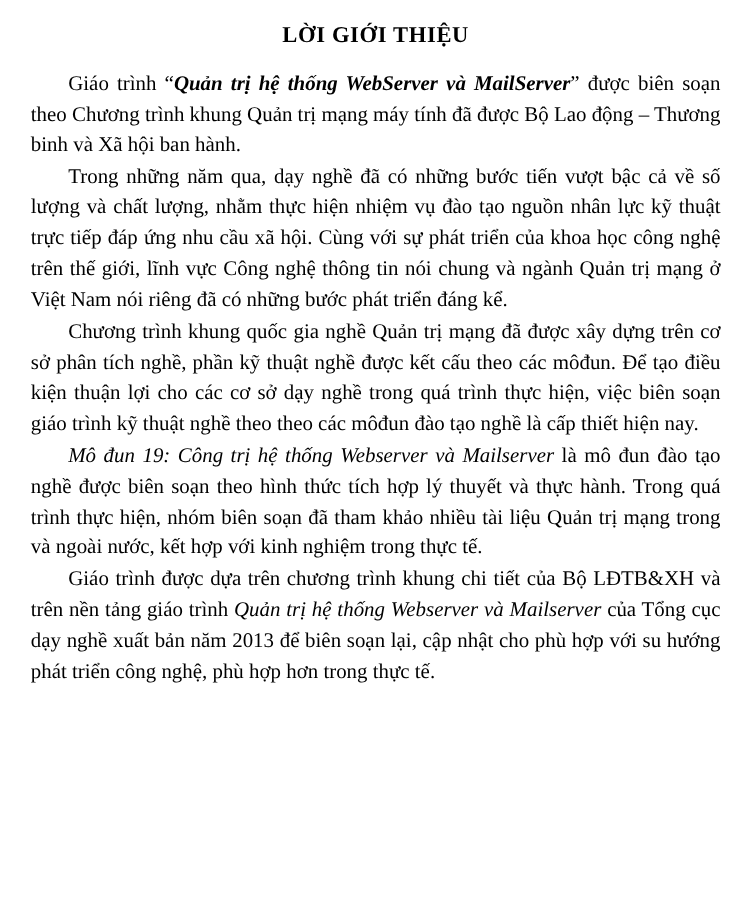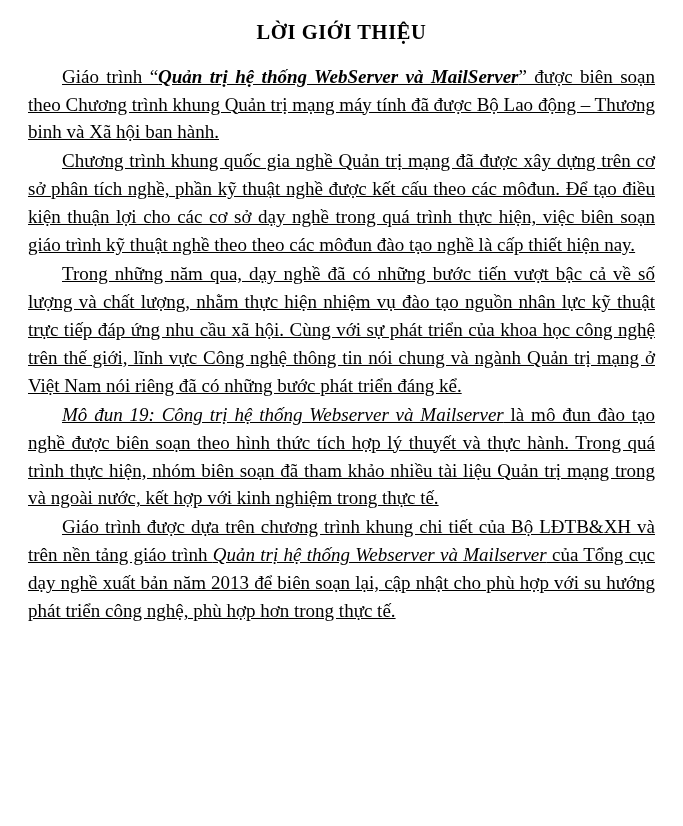--- a/index.html
+++ b/index.html
@@ -30,35 +30,34 @@
     line-height: 1.2;
   }
   p.para {
     margin: 0 0 1px 0;
     text-align: justify;
     text-justify: inter-word;
     font-size: 19px;
     line-height: 1.47;
     text-indent: 34px;
     hyphens: none;
-    text-decoration: underline;
   }
   .bi {
     font-weight: bold;
     font-style: italic;
   }
   .it {
     font-style: italic;
   }
 </style>
 </head>
 <body>
 
 <div class="page">
   <h1 class="doc-title">LỜI GIỚI THIỆU</h1>
   <div id="body-container">
       <p class="para"><span>Giáo trình “</span><span class="bi">Quản trị hệ thống WebServer và MailServer</span><span>” được biên soạn theo Chương trình khung Quản trị mạng máy tính đã được Bộ Lao động – Thương binh và Xã hội ban hành.</span></p>
+      <p class="para"><span>Trong những năm qua, dạy nghề đã có những bước tiến vượt bậc cả về số lượng và chất lượng, nhằm thực hiện nhiệm vụ đào tạo nguồn nhân lực kỹ thuật trực tiếp đáp ứng nhu cầu xã hội. Cùng với sự phát triển của khoa học công nghệ trên thế giới, lĩnh vực Công nghệ thông tin nói chung và ngành Quản trị mạng ở Việt Nam nói riêng đã có những bước phát triển đáng kể.</span></p>
       <p class="para"><span>Chương trình khung quốc gia nghề Quản trị mạng đã được xây dựng trên cơ sở phân tích nghề, phần kỹ thuật nghề được kết cấu theo các môđun. Để tạo điều kiện thuận lợi cho các cơ sở dạy nghề trong quá trình thực hiện, việc biên soạn giáo trình kỹ thuật nghề theo theo các môđun đào tạo nghề là cấp thiết hiện nay.</span></p>
-      <p class="para"><span>Trong những năm qua, dạy nghề đã có những bước tiến vượt bậc cả về số lượng và chất lượng, nhằm thực hiện nhiệm vụ đào tạo nguồn nhân lực kỹ thuật trực tiếp đáp ứng nhu cầu xã hội. Cùng với sự phát triển của khoa học công nghệ trên thế giới, lĩnh vực Công nghệ thông tin nói chung và ngành Quản trị mạng ở Việt Nam nói riêng đã có những bước phát triển đáng kể.</span></p>
       <p class="para"><span class="it">Mô đun 19: Công trị hệ thống Webserver và Mailserver</span><span> là mô đun đào tạo nghề được biên soạn theo hình thức tích hợp lý thuyết và thực hành. Trong quá trình thực hiện, nhóm biên soạn đã tham khảo nhiều tài liệu Quản trị mạng trong và ngoài nước, kết hợp với kinh nghiệm trong thực tế.</span></p>
       <p class="para"><span>Giáo trình được dựa trên chương trình khung chi tiết của Bộ LĐTB&amp;XH và trên nền tảng giáo trình </span><span class="it">Quản trị hệ thống Webserver và Mailserver</span><span> của Tổng cục dạy nghề xuất bản năm 2013 để biên soạn lại, cập nhật cho phù hợp với su hướng phát triển công nghệ, phù hợp hơn trong thực tế.</span></p>
     </div>
 </div>
 
 </body></html>

